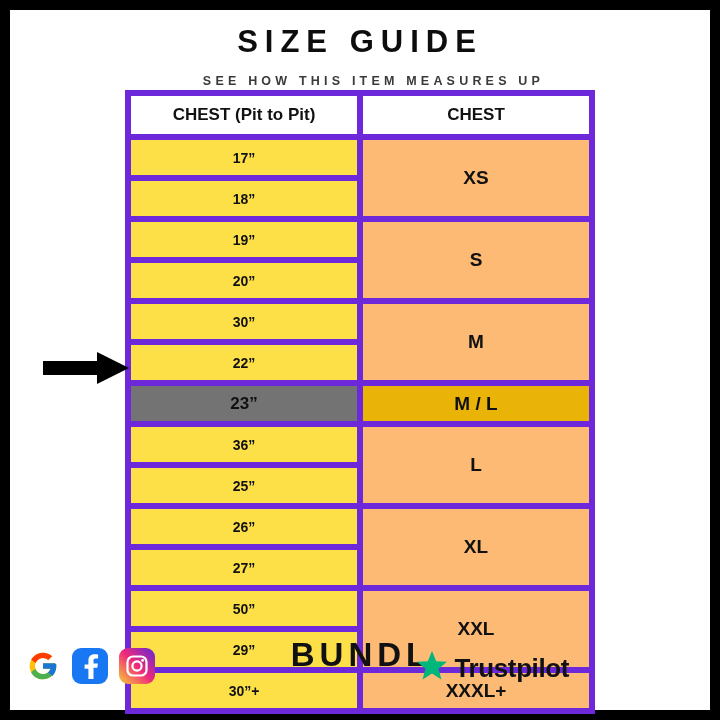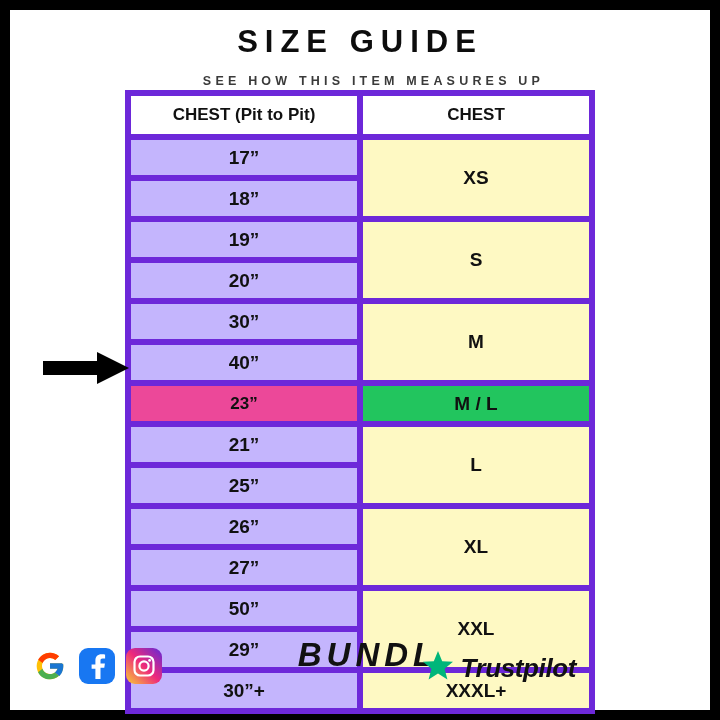--- a/index.html
+++ b/index.html
@@ -61,58 +61,57 @@
     height: 38px;
     background: #ffffff;
     color: #111111;
     font-size: 17px;
     font-weight: bold;
     text-align: center;
     vertical-align: middle;
   }
   .chest-cell {
     height: 35px;
-    background: #c4b5fd;
-    color: #111111;
-    font-size: 19px;
+    background: #fde047;
+    color: #111111;
+    font-size: 14px;
     font-weight: bold;
     text-align: center;
     vertical-align: middle;
     width: 195px;
   }
   .chest-cell.highlight {
-    background: #ec4899;
+    background: #737373;
     font-size: 17px;
   }
   .size-cell {
-    background: #fef9c3;
+    background: #fdba74;
     color: #111111;
     font-size: 19px;
     font-weight: bold;
     text-align: center;
     vertical-align: middle;
     width: 273px;
   }
   .size-cell.highlight {
-    background: #22c55e;
+    background: #eab308;
   }
   .arrow {
     position: absolute;
     left: 33px;
     top: 340px;
     width: 86px;
     height: 36px;
   }
   .footer {
     position: absolute;
-    left: 8px;
+    left: 1px;
     top: 618px;
     width: 568px;
     height: 82px;
-    font-style: italic;
   }
   .social {
     position: absolute;
     left: 14px;
     top: 20px;
     display: flex;
     gap: 11px;
     align-items: center;
   }
   .social-icon {
@@ -188,30 +187,30 @@
       </tr>
       <tr>
         <td class="chest-cell">20”</td>
       </tr>
 
       <tr>
         <td class="chest-cell">30”</td>
         <td class="size-cell" rowspan="2">M</td>
       </tr>
       <tr>
-        <td class="chest-cell">40”</td>
+        <td class="chest-cell">22”</td>
       </tr>
 
       <tr>
         <td class="chest-cell highlight">23”</td>
         <td class="size-cell highlight">M / L</td>
       </tr>
 
       <tr>
-        <td class="chest-cell">21”</td>
+        <td class="chest-cell">36”</td>
         <td class="size-cell" rowspan="2">L</td>
       </tr>
       <tr>
         <td class="chest-cell">25”</td>
       </tr>
 
       <tr>
         <td class="chest-cell">26”</td>
         <td class="size-cell" rowspan="2">XL</td>
       </tr>

